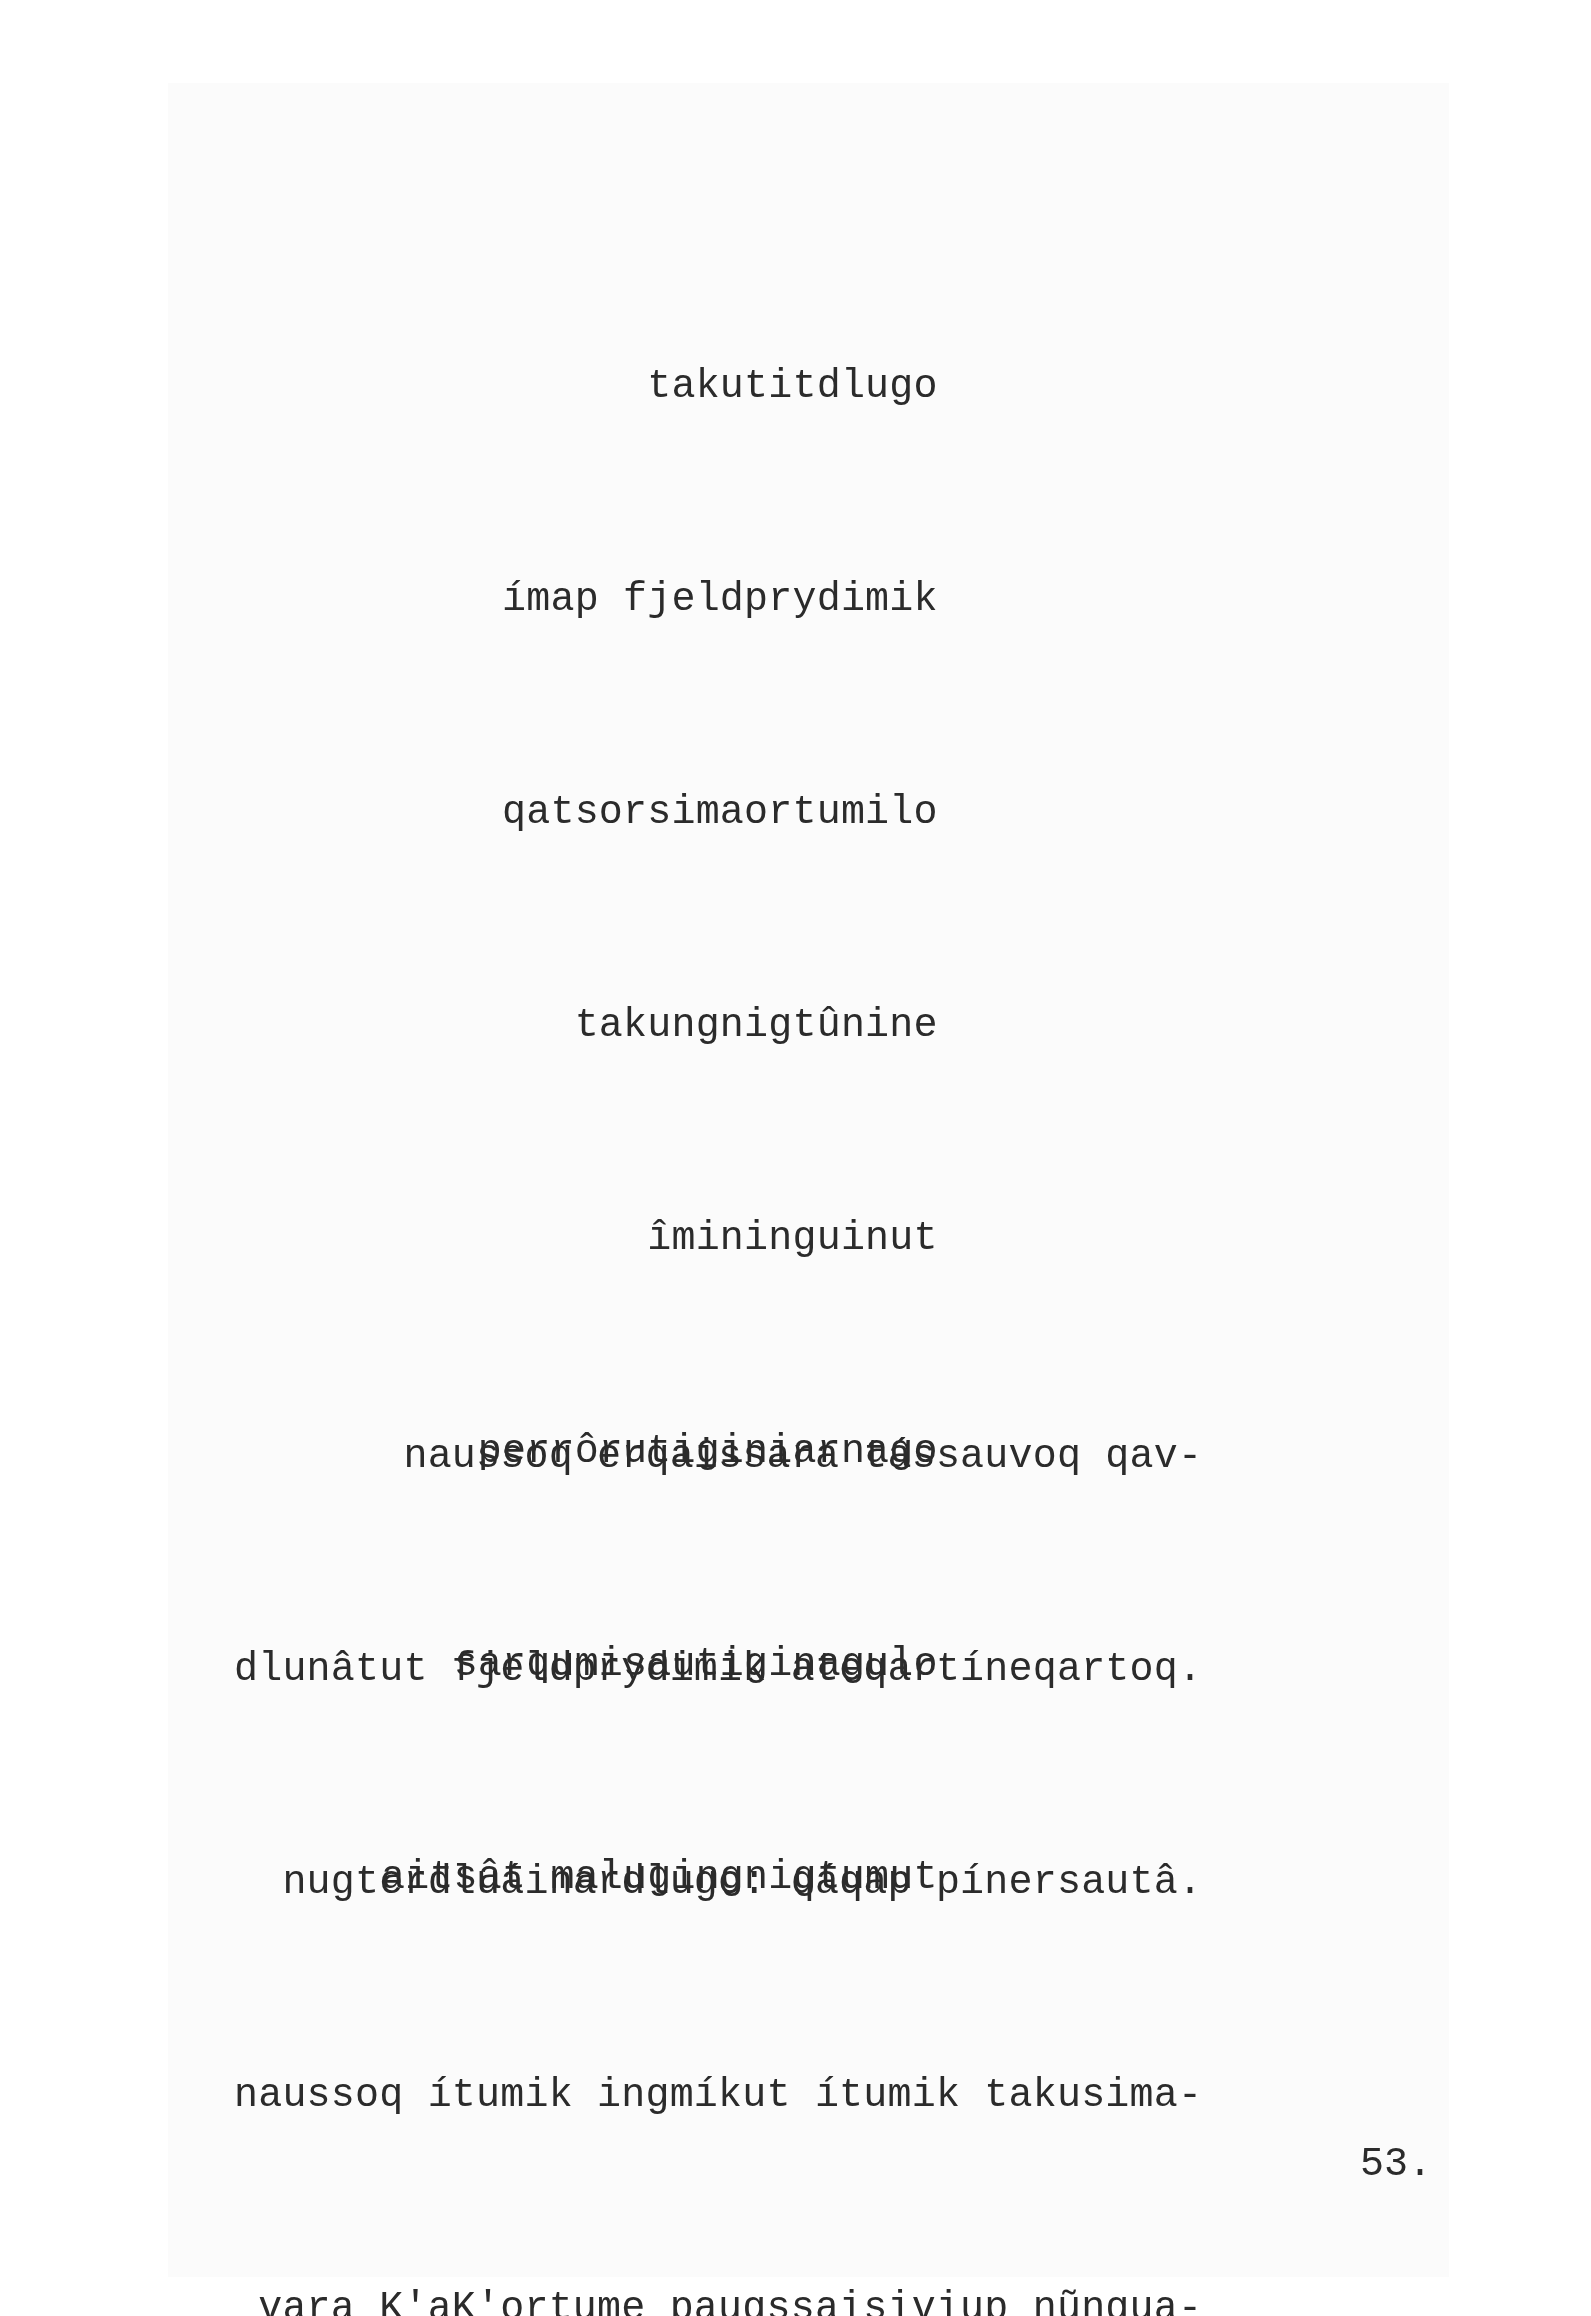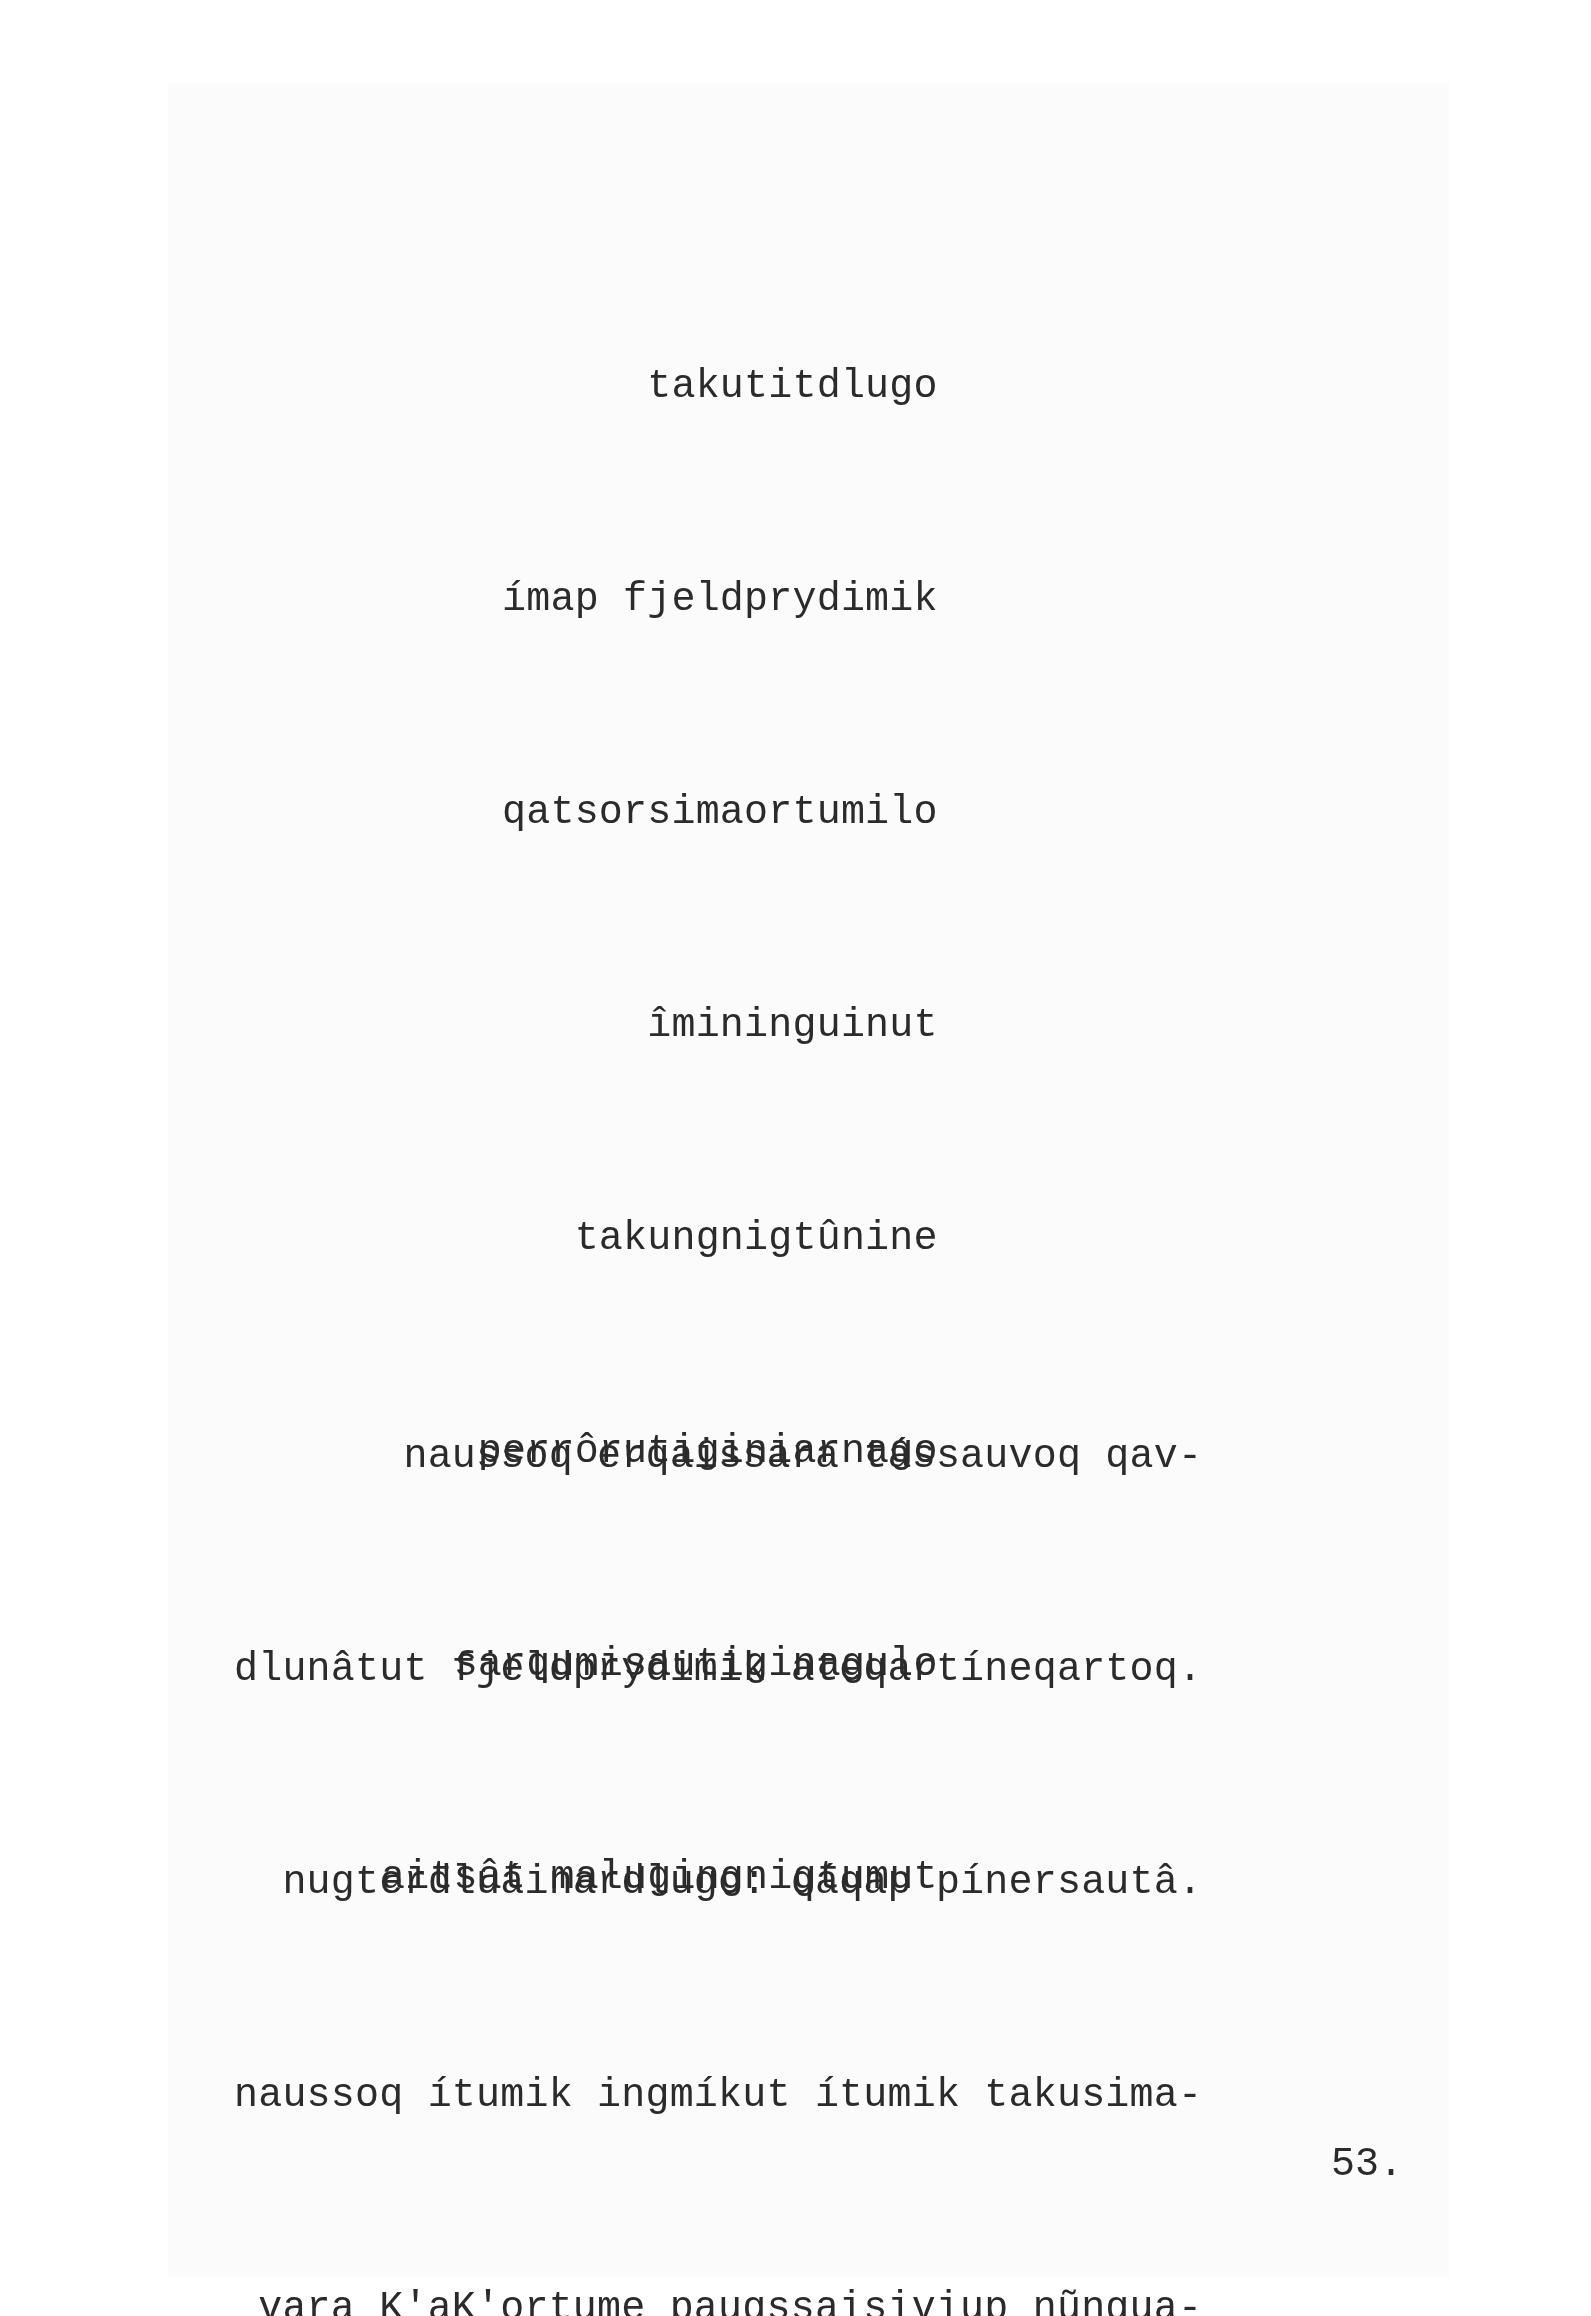--- a/index.html
+++ b/index.html
@@ -10,33 +10,33 @@
     color: #2b2b2b;
   }
   .scan {
     position: absolute; left: 168px; top: 83px; width: 1281px; height: 2194px;
     background: #fbfbfb;
   }
   .text { position: absolute; font-size: 40px; line-height: 71px; white-space: pre; letter-spacing: 0.2px; }
   .poem { left: 381px; top: 209px; }
   .prose { left: 234px; top: 1137px; }
   .line { display: block; height: 71px; text-align: right; }
-  .pageno { position: absolute; left: 1331px; top: 2141px; font-size: 40px; line-height: 47px; }
+  .pageno { position: absolute; left: 1360px; top: 2141px; font-size: 40px; line-height: 47px; }
 </style>
 </head>
 <body>
 
 <div class="scan"></div>
 
 <div class="text poem">
   <span class="line">takutitdlugo</span>
   <span class="line">ímap fjeldprydimik</span>
   <span class="line">qatsorsimaortumilo</span>
+  <span class="line">takungnigtûnine</span>
   <span class="line">îmininguinut</span>
-  <span class="line">takungnigtûnine</span>
   <span class="line">perrôrutiginiarnago</span>
   <span class="line">sarqumisautiginagulo</span>
   <span class="line">aitsât malugingnigtumut</span>
   
   
 </div>
 
 <div class="text prose">
   <div>
     <span class="line">     naussoq erqaissara tássauvoq qav-</span>

